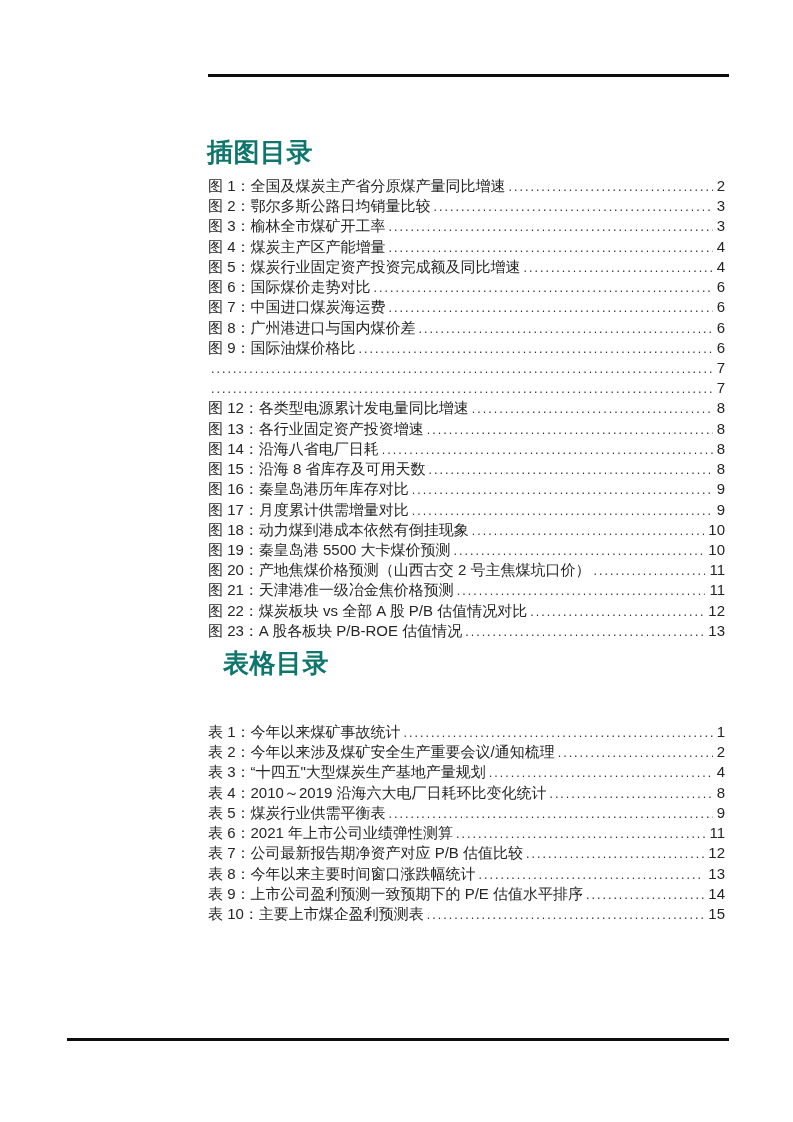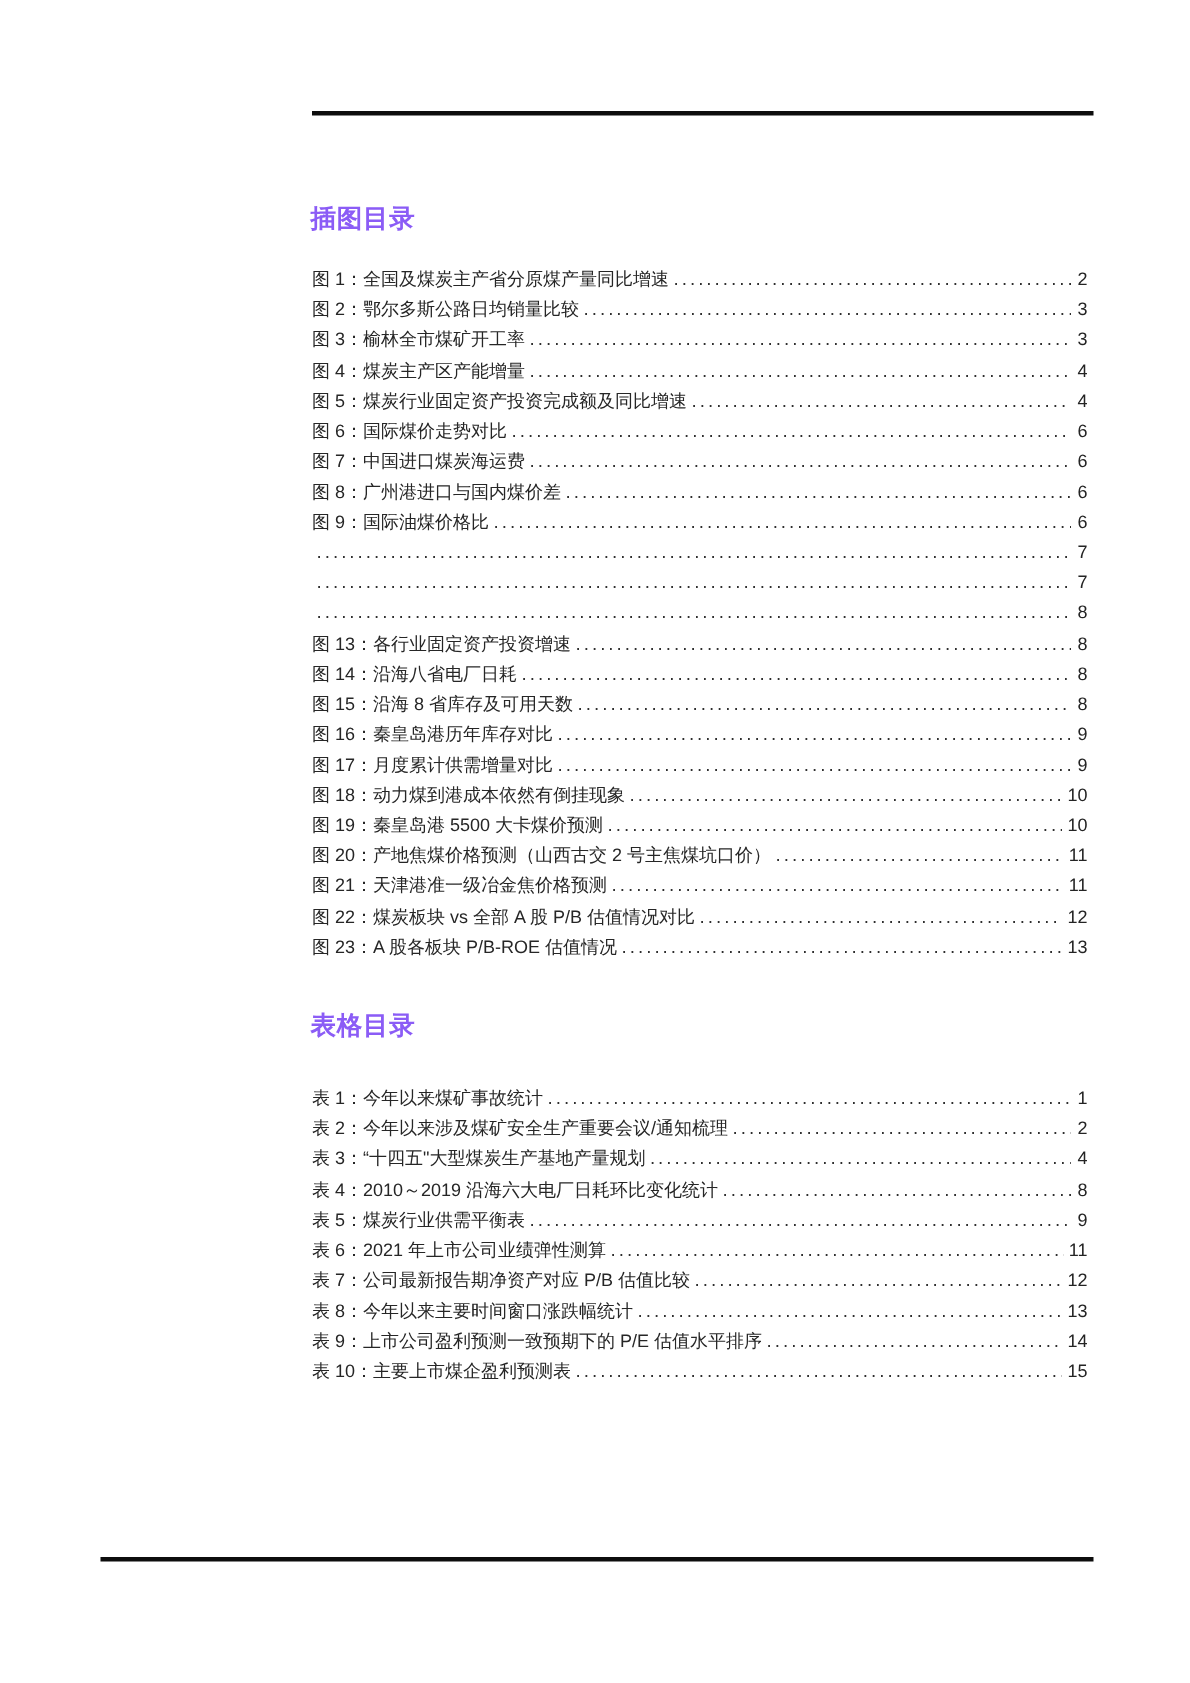--- a/index.html
+++ b/index.html
@@ -31,42 +31,42 @@
   }
   .rule-bottom {
     left: 67px;
     top: 1038px;
     width: 662px;
     height: 2.5px;
   }
   .toc-heading {
     position: absolute;
     left: 207px;
-    font-size: 17px;
+    font-size: 26px;
     line-height: 24px;
     font-weight: 700;
-    color: #8b5cf6;
+    color: #0f766e;
     letter-spacing: 0.5px;
     white-space: nowrap;
   }
   .heading-figures { top: 123px; }
-  .heading-tables  { top: 661px; }
+  .heading-tables  { top: 634px; margin-left: 16px; }
   .toc-list {
     position: absolute;
     left: 208px;
     width: 517px;
   }
   .list-figures { top: 176px; }
   .list-tables  { top: 712px; margin-top: 10px; }
   .toc-row {
     display: flex;
     align-items: baseline;
     height: 20.23px;
     line-height: 20.23px;
-    font-size: 12px;
+    font-size: 15px;
     color: #262626;
     cursor: pointer;
     overflow: hidden;
   }
   .toc-label {
     white-space: nowrap;
     flex: 0 0 auto;
   }
   .toc-dots {
     flex: 1 1 auto;
@@ -146,20 +146,21 @@
   </div>
       <div class="toc-row">
     <span class="toc-dots"></span>
     <span class="toc-page">7</span>
   </div>
       <div class="toc-row">
     <span class="toc-dots"></span>
     <span class="toc-page">7</span>
   </div>
       <div class="toc-row">
+    <span class="toc-label">图 12：各类型电源累计发电量同比增速</span>
     <span class="toc-dots"></span>
     <span class="toc-page">8</span>
   </div>
       <div class="toc-row">
     <span class="toc-label">图 13：各行业固定资产投资增速</span>
     <span class="toc-dots"></span>
     <span class="toc-page">8</span>
   </div>
       <div class="toc-row">
     <span class="toc-label">图 14：沿海八省电厂日耗</span>

